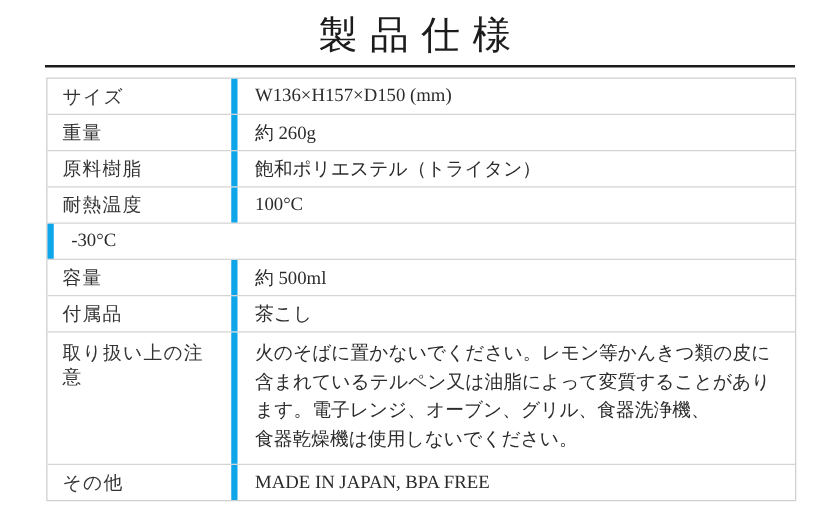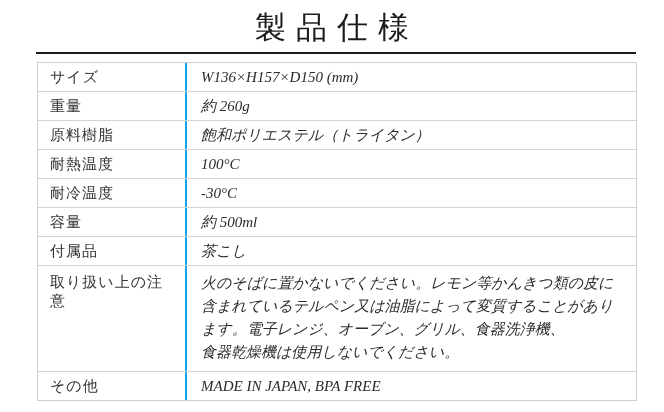--- a/index.html
+++ b/index.html
@@ -55,27 +55,26 @@
     padding: 0 6px 0 12px;
     display: flex;
     align-items: center;
     font-size: 15px;
     color: #333333;
     letter-spacing: 1px;
   }
   .spec-value {
     flex: 1;
     box-sizing: border-box;
-    border-left: 2px solid #0ea5e9;
+    border-left: 5px solid #0ea5e9;
     padding: 0 8px 0 14px;
     display: flex;
     align-items: center;
     font-size: 15px;
     color: #2b2b2b;
-    font-style: italic;
   }
   .row-normal { height: 28px; }
   .row-tall {
     height: 105px;
   }
   .row-tall .spec-label {
     align-items: flex-start;
     padding-top: 7px;
   }
   .row-tall .spec-value {
@@ -114,21 +113,20 @@
       <div class="spec-label">原料樹脂</div>
       <div class="spec-value">飽和ポリエステル（トライタン）</div>
     </div>
 
     <div class="spec-row row-normal">
       <div class="spec-label">耐熱温度</div>
       <div class="spec-value">100°C</div>
     </div>
 
     <div class="spec-row row-normal">
-      <div class="spec-label">耐冷温度</div>
       <div class="spec-value">-30°C</div>
     </div>
 
     <div class="spec-row row-normal">
       <div class="spec-label">容量</div>
       <div class="spec-value">約 500ml</div>
     </div>
 
     <div class="spec-row row-normal">
       <div class="spec-label">付属品</div>

